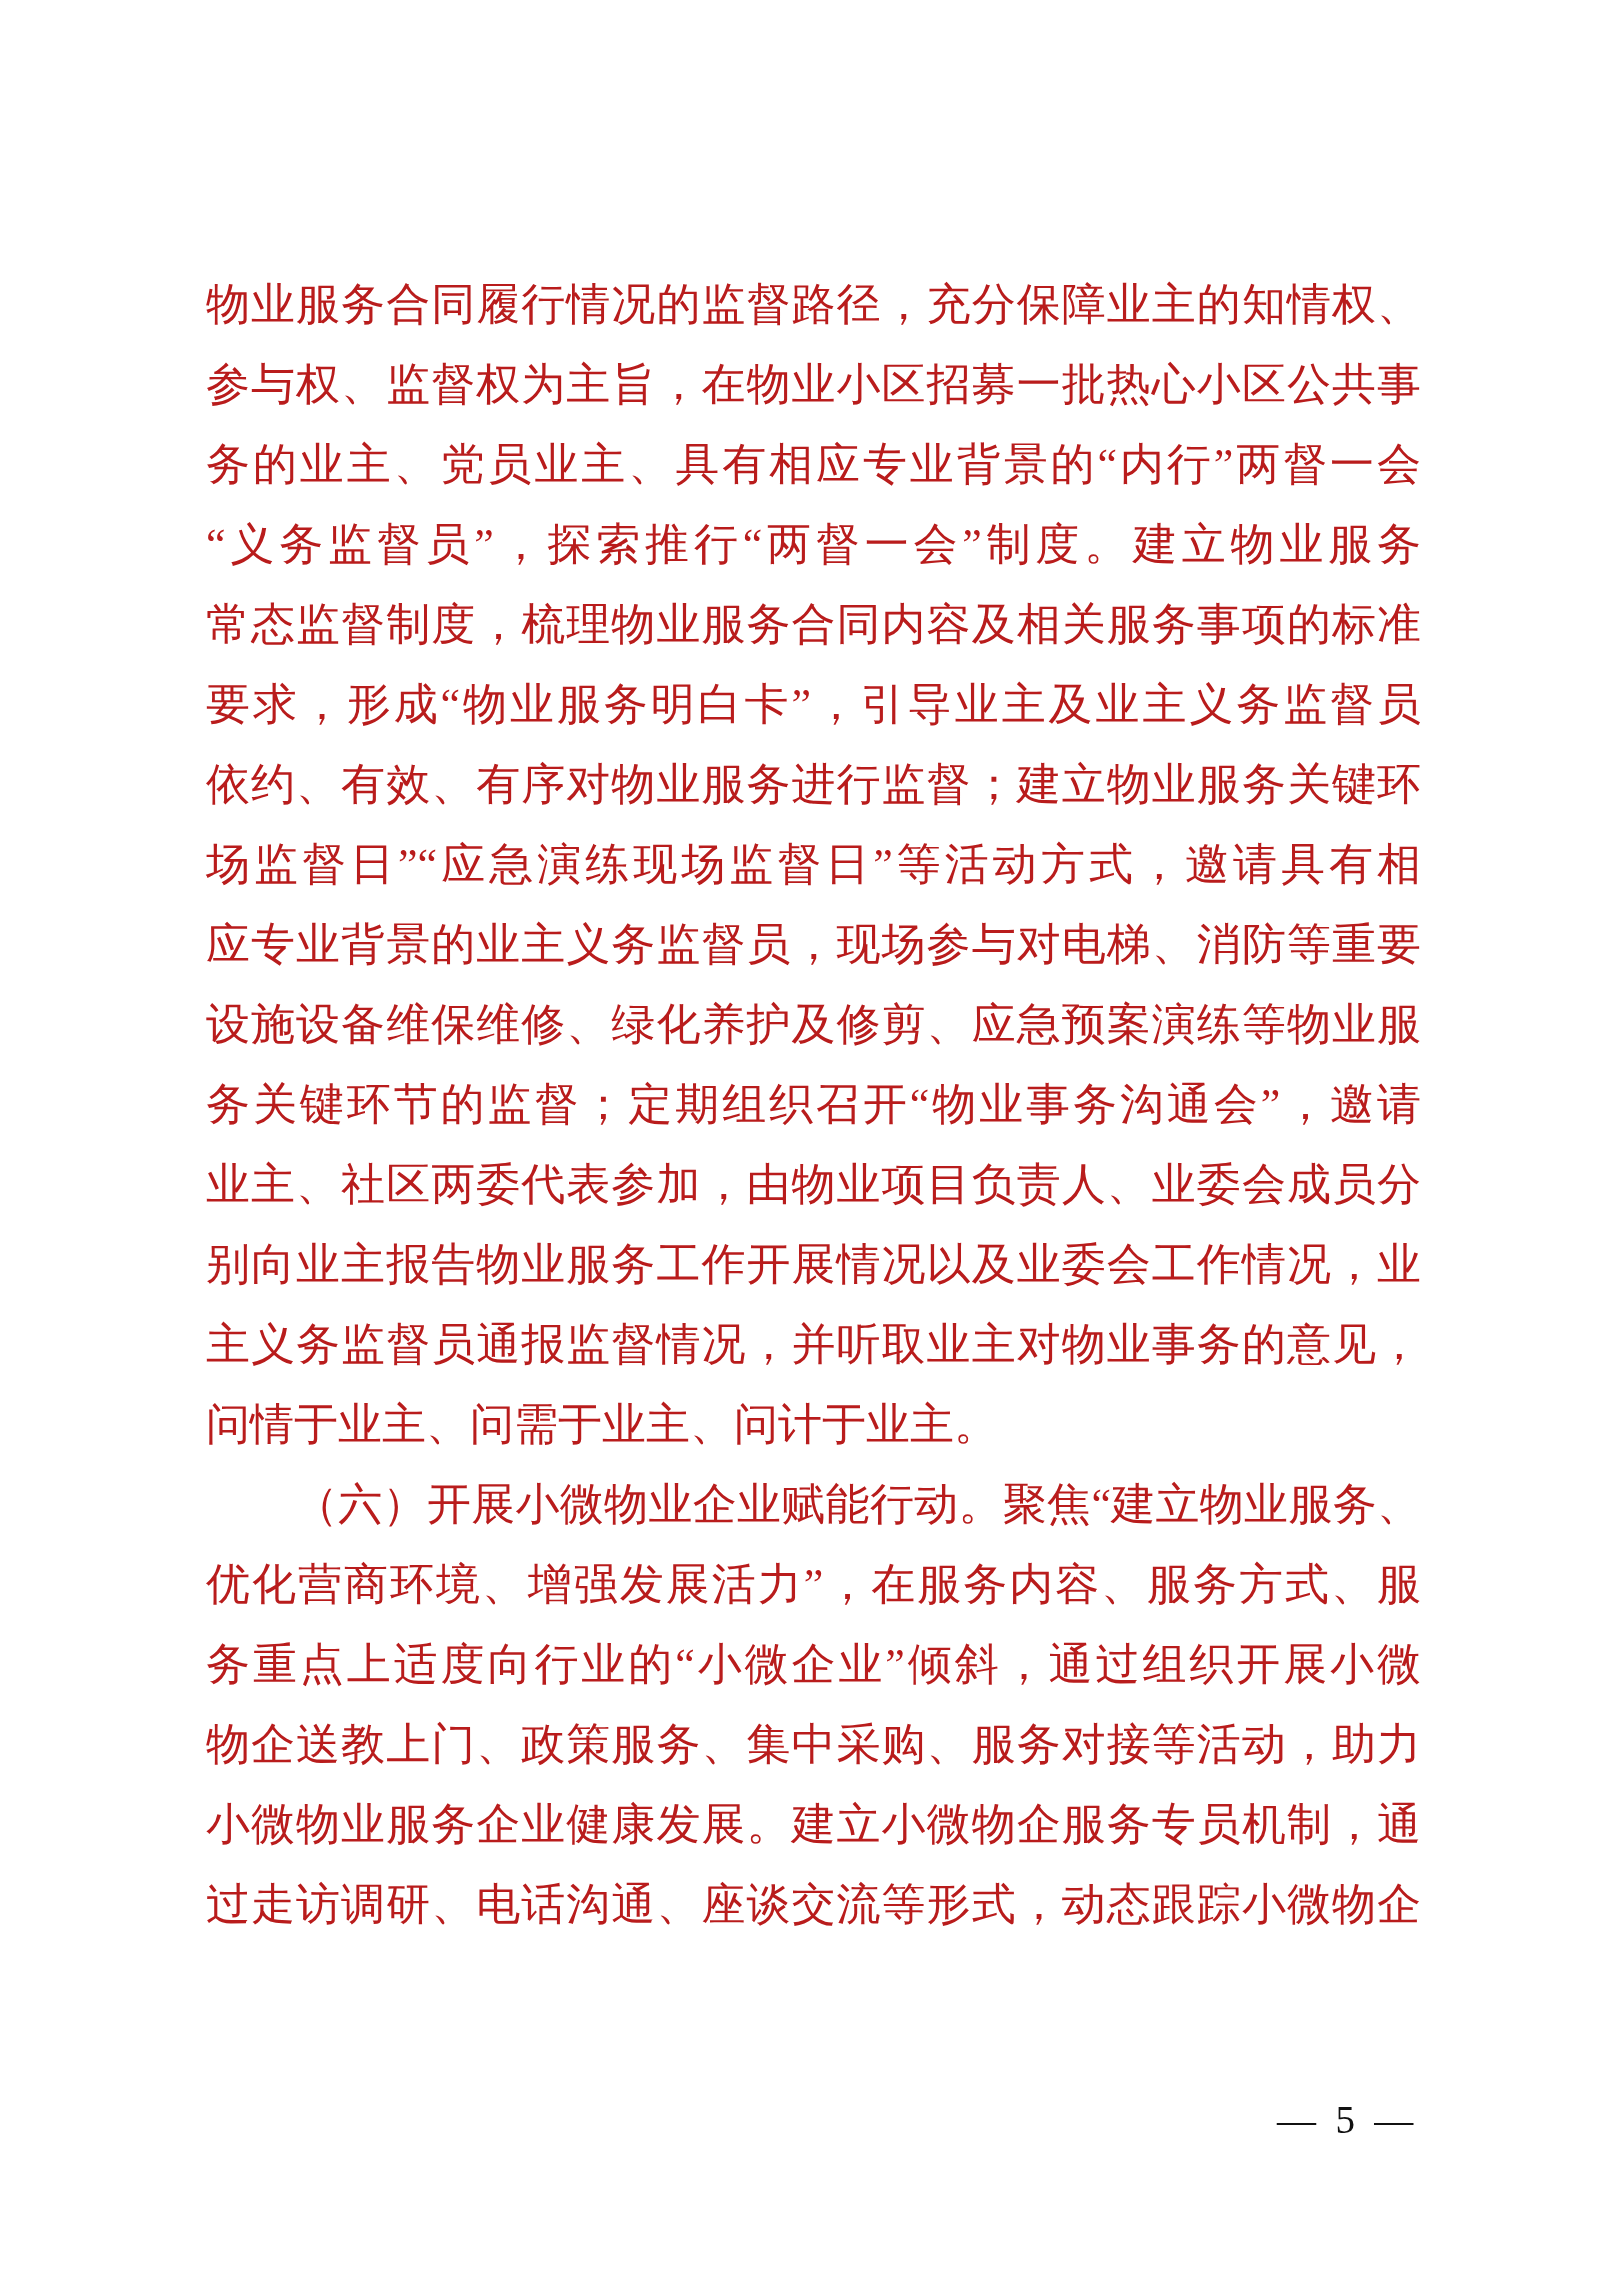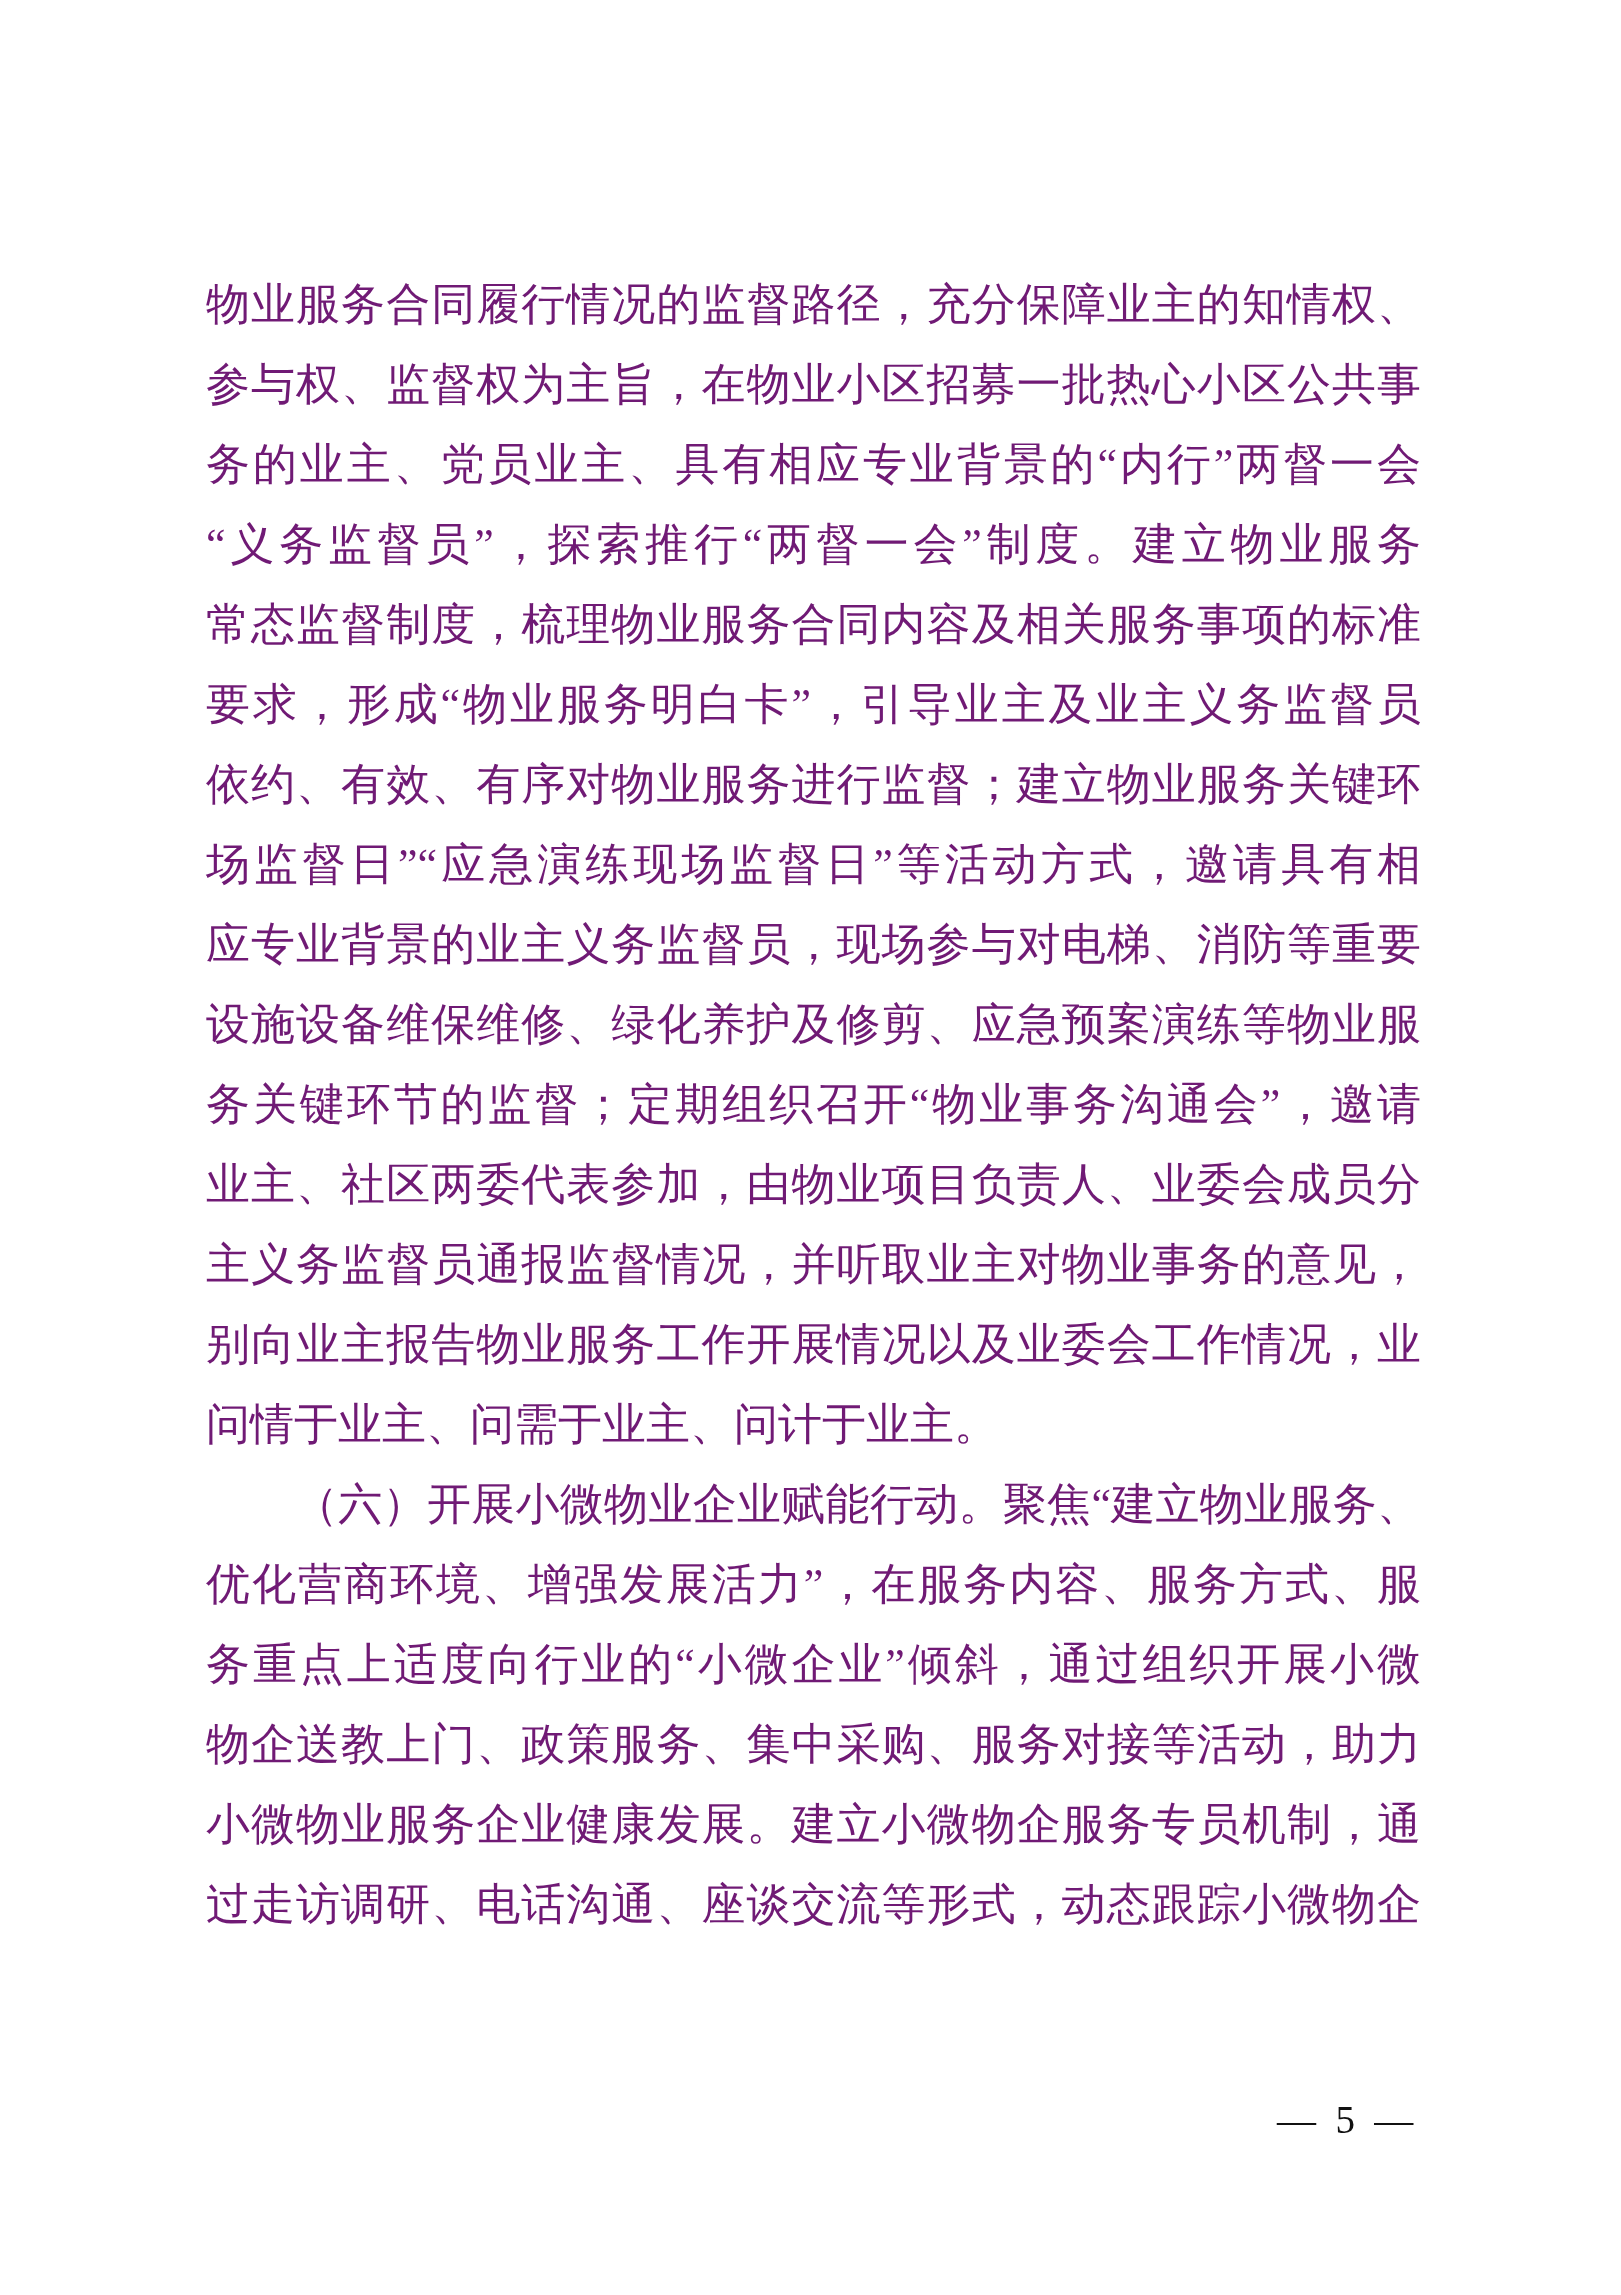--- a/index.html
+++ b/index.html
@@ -15,21 +15,21 @@
     overflow: hidden;
     font-family: "Liberation Serif", "DejaVu Serif", serif;
   }
   .text-block {
     position: absolute;
     left: 206px;
     top: 265px;
     width: 1215px;
     font-size: 44px;
     line-height: 80px;
-    color: #701a75;
+    color: #b91c1c;
   }
   .line {
     height: 80px;
     text-align: justify;
     text-align-last: justify;
   }
   .line.short {
     text-align: left;
     text-align-last: left;
   }
@@ -61,22 +61,22 @@
     <div class="line">务的业主、党员业主、具有相应专业背景的“内行”两督一会</div>
     <div class="line">“义务监督员”，探索推行“两督一会”制度。建立物业服务</div>
     <div class="line">常态监督制度，梳理物业服务合同内容及相关服务事项的标准</div>
     <div class="line">要求，形成“物业服务明白卡”，引导业主及业主义务监督员</div>
     <div class="line">依约、有效、有序对物业服务进行监督；建立物业服务关键环</div>
     <div class="line">场监督日”“应急演练现场监督日”等活动方式，邀请具有相</div>
     <div class="line">应专业背景的业主义务监督员，现场参与对电梯、消防等重要</div>
     <div class="line">设施设备维保维修、绿化养护及修剪、应急预案演练等物业服</div>
     <div class="line">务关键环节的监督；定期组织召开“物业事务沟通会”，邀请</div>
     <div class="line">业主、社区两委代表参加，由物业项目负责人、业委会成员分</div>
+    <div class="line">别向业主报告物业服务工作开展情况以及业委会工作情况，业</div>
     <div class="line">主义务监督员通报监督情况，并听取业主对物业事务的意见，</div>
-    <div class="line">别向业主报告物业服务工作开展情况以及业委会工作情况，业</div>
     <div class="line short">问情于业主、问需于业主、问计于业主。</div>
     <div class="line indent"><span class="bold">（六）开展小微物业企业赋能行动。</span><span>聚焦“建立物业服务、</span></div>
     <div class="line">优化营商环境、增强发展活力”，在服务内容、服务方式、服</div>
     <div class="line">务重点上适度向行业的“小微企业”倾斜，通过组织开展小微</div>
     <div class="line">物企送教上门、政策服务、集中采购、服务对接等活动，助力</div>
     <div class="line">小微物业服务企业健康发展。建立小微物企服务专员机制，通</div>
     <div class="line">过走访调研、电话沟通、座谈交流等形式，动态跟踪小微物企</div>
   </div>
 
   <div class="footer">

